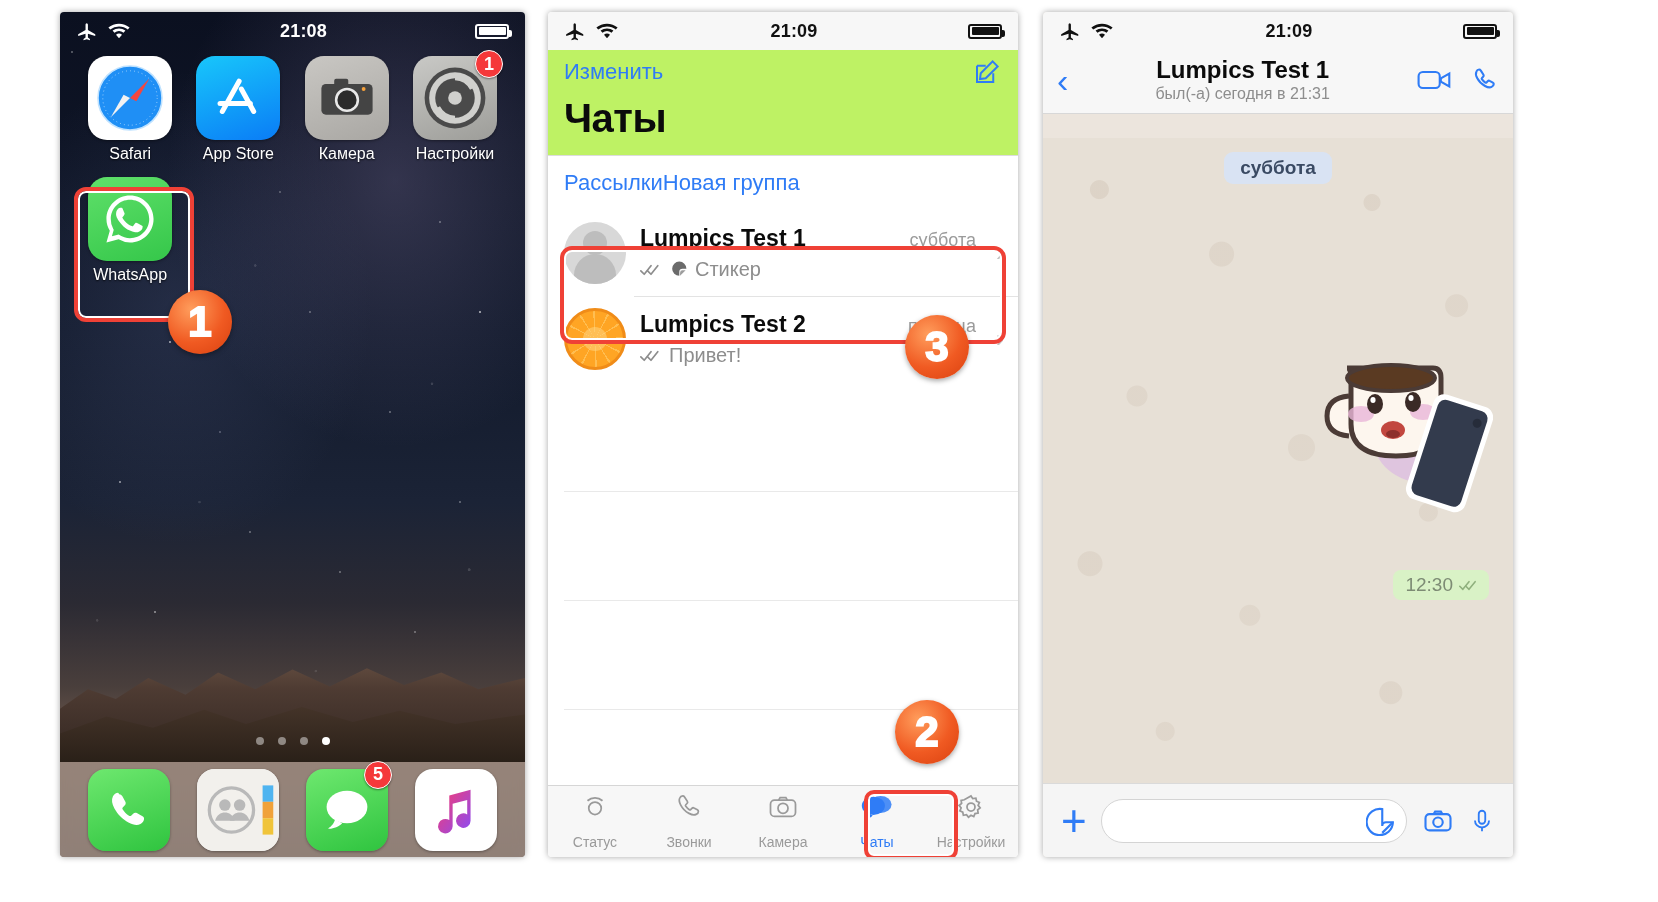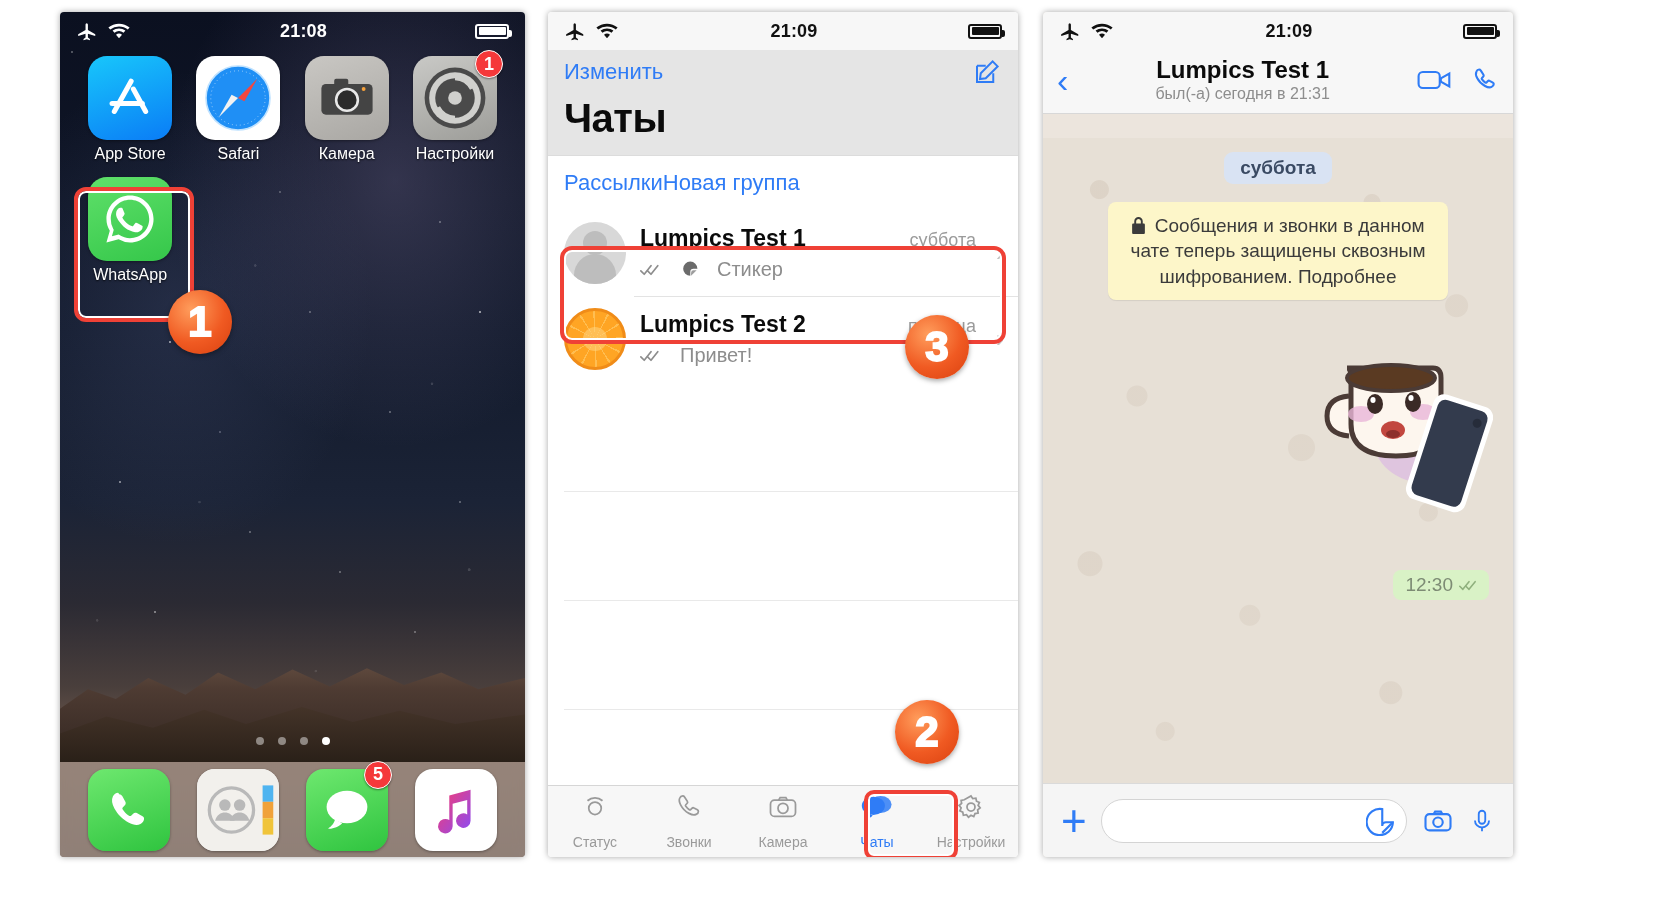--- a/index.html
+++ b/index.html
@@ -99,21 +99,21 @@
   .pagedots{ position:absolute; left:0;right:0; bottom:112px; display:flex; justify-content:center; gap:14px;}
   .pagedots i{ width:8px;height:8px;border-radius:50%;background:rgba(255,255,255,.45); display:block;}
   .pagedots i.on{ background:#fff; }
   .dock{ position:absolute; left:0;right:0;bottom:0;height:95px; background:rgba(190,180,175,.42);
          backdrop-filter:blur(6px); display:flex; align-items:center; justify-content:space-around; padding:0 14px;}
   .dock .ico{ width:82px;height:82px;border-radius:18px; position:relative; box-shadow:0 1px 3px rgba(0,0,0,.35);}
   .dockitem{position:relative;}
 
   
   #phone2{ left:548px; width:470px; background:#fff; }
-  .wa-navbar{ background:#e5e5e5; padding:0 16px; border-bottom:1px solid #dcdcdc; }
+  .wa-navbar{ background:#bef264; padding:0 16px; border-bottom:1px solid #dcdcdc; }
   .wa-navrow{ display:flex; align-items:center; justify-content:space-between; height:44px; }
   .wa-edit{ color:#2f7cf6; font-size:22px; }
   .wa-title{ font-size:40px; font-weight:bold; color:#0b0b0b; padding:2px 0 14px; letter-spacing:-.5px;}
   .wa-subrow{ display:flex; align-items:center; justify-content:flex-start; height:54px;
               padding:0 16px; background:#fff; font-size:22px; color:#2f7cf6; }
   .chatlist{ background:#fff; }
   .chatrow{ display:flex; align-items:center; gap:14px; padding:12px 14px 12px 16px; position:relative; background:#fff;}
   .chatrow + .chatrow:before{ content:""; position:absolute; left:86px; right:0; top:0; height:1px; background:#e3e3e3;}
   .avatar{ width:62px;height:62px;border-radius:50%; flex:none; overflow:hidden; position:relative; background:#d8d8d8;}
   .av-person:before{ content:""; position:absolute; left:50%; top:9px; transform:translateX(-50%);
@@ -122,21 +122,21 @@
                     width:42px;height:32px;border-radius:21px 21px 0 0;background:#bdbdbd;}
   .av-orange{ background:
       repeating-conic-gradient(from 0deg, #ffa524 0deg 26deg, #ffbe52 26deg 30deg),
       radial-gradient(circle,#ffd27a 0 30%, #ff9d1c 31% 100%);
       border:3px solid #f08c18;}
   .av-orange:after{content:"";position:absolute;inset:16px;border-radius:50%;background:rgba(255,214,130,.55);}
   .chatmeta{ flex:1; min-width:0; }
   .chat-top{ display:flex; align-items:baseline; justify-content:space-between; gap:8px;}
   .chat-name{ font-size:23px; font-weight:bold; color:#0b0b0b; }
   .chat-date{ font-size:18px; color:#9b9b9b; white-space:nowrap;}
-  .chat-bottom{ display:flex; align-items:center; gap:18px; margin-top:6px;}
+  .chat-bottom{ display:flex; align-items:center; gap:7px; margin-top:6px;}
   .chat-prev{ font-size:20px; color:#8d8d8d; white-space:nowrap; overflow:hidden; text-overflow:ellipsis;}
   .chev{ color:#c2c2c2; font-size:24px; margin-left:6px; }
   .emptyrows{ }
   .emptyrow{ height:77px; border-bottom:1px solid #e9e9e9; margin-left:16px;}
   .wa-tabbar{ position:absolute; left:0;right:0;bottom:0; height:72px; background:#f7f7f7;
               border-top:1px solid #d6d6d6; display:flex; align-items:flex-start; padding-top:6px;}
   .tab{ flex:1; display:flex; flex-direction:column; align-items:center; gap:12px; position:relative;}
   .tab .tlbl{ font-size:14px; color:#9a9a9a; }
   .tab.active .tlbl{ color:#2f7cf6; }
 
@@ -217,43 +217,43 @@
         <div class="sb-right">
             <div class="batt">
               <i></i>
             </div>
           </div>
       </div>
 
       <div class="grid-apps">
 
         <div class="app">
+          <div class="ico ic-safari">
+            <svg width="80" height="80" viewBox="0 0 100 100">
+              <circle cx="50" cy="50" r="40" fill="#1f8ff5"></circle>
+              <circle cx="50" cy="50" r="40" fill="none" stroke="#bfe2ff" stroke-width="2"></circle>
+              <circle cx="50" cy="50" r="34" fill="none" stroke="#d7eeff" stroke-width="1" stroke-dasharray="1 4"></circle>
+              <polygon points="50,50 74,26 58,54" fill="#f4463f"></polygon>
+              <polygon points="50,50 26,74 42,46" fill="#f2f2f2"></polygon>
+            </svg>
+          </div>
+          <div class="lbl">Safari</div>
+        </div>
+
+        <div class="app">
           <div class="ico ic-appstore">
             <svg width="56" height="56" viewBox="0 0 100 100">
               <g stroke="#fff" stroke-width="9" stroke-linecap="round" fill="none">
                 <path d="M22 74 L52 20"></path>
                   <path d="M78 74 L56 34"></path>
                   <path d="M18 60 H72"></path>
               </g>
             </svg>
           </div>
           <div class="lbl">App Store</div>
-        </div>
-
-        <div class="app">
-          <div class="ico ic-safari">
-            <svg width="80" height="80" viewBox="0 0 100 100">
-              <circle cx="50" cy="50" r="40" fill="#1f8ff5"></circle>
-              <circle cx="50" cy="50" r="40" fill="none" stroke="#bfe2ff" stroke-width="2"></circle>
-              <circle cx="50" cy="50" r="34" fill="none" stroke="#d7eeff" stroke-width="1" stroke-dasharray="1 4"></circle>
-              <polygon points="50,50 74,26 58,54" fill="#f4463f"></polygon>
-              <polygon points="50,50 26,74 42,46" fill="#f2f2f2"></polygon>
-            </svg>
-          </div>
-          <div class="lbl">Safari</div>
         </div>
 
         <div class="app">
           <div class="ico ic-camera">
             <svg width="64" height="64" viewBox="0 0 100 100">
               <rect x="10" y="28" width="80" height="48" rx="7" fill="#444"></rect>
               <rect x="30" y="20" width="22" height="10" rx="3" fill="#444"></rect>
               <circle cx="50" cy="53" r="17" fill="#2b2b2b" stroke="#e8e8e8" stroke-width="4"></circle>
               <circle cx="76" cy="36" r="3" fill="#f7a13a"></circle>
             </svg>
@@ -534,28 +534,20 @@
             <svg width="28" height="28" viewBox="0 0 24 24" fill="none" stroke="#2f7cf6" stroke-width="1.8">
               <path d="M7 3c-1 0-2 .8-2.4 1.8-.7 1.5-.4 3.5.8 5.7 1.4 2.7 3.9 5.2 6.6 6.6 2.2 1.2 4.2 1.5 5.7.8 1-.4 1.8-1.4 1.8-2.4 0-.5-.3-1-.8-1.3l-2.7-1.4c-.5-.3-1.2-.2-1.7.3l-1 1c-.3.3-.7.3-1 .1a13 13 0 01-3-3c-.2-.3-.2-.7.1-1l1-1c.5-.5.6-1.2.3-1.7L8.3 3.8C8 3.3 7.5 3 7 3z"></path>
             </svg>
           </span>
         </div>
       </div>
 
       <div class="chatbody">
         <div class="daypill">суббота</div>
 
-        <div class="notice">
-          <span class="lock">
-            <svg width="15" height="17" viewBox="0 0 14 16">
-                <path fill="#3b3b3b" d="M7 0C4.8 0 3 1.8 3 4v2H2.2C1.5 6 1 6.5 1 7.2v7.6c0 .7.5 1.2 1.2 1.2h9.6c.7 0 1.2-.5 1.2-1.2V7.2c0-.7-.5-1.2-1.2-1.2H11V4c0-2.2-1.8-4-4-4zm0 1.8c1.2 0 2.2 1 2.2 2.2v2H4.8V4c0-1.2 1-2.2 2.2-2.2z"></path>
-              </svg>
-          </span>
-          <span>Сообщения и звонки в данном чате теперь защищены сквозным шифрованием. Подробнее</span>
-        </div>
 
         <div class="sticker-wrap">
           <svg width="180" height="185" viewBox="0 0 180 185">
             <ellipse cx="112" cy="100" rx="52" ry="45" fill="#d7a9e8" opacity=".5"></ellipse>
 
             <path d="M36 58 q-22 2 -22 20 q0 18 22 20" fill="#fdf6ee" stroke="#4b3b36" stroke-width="5"></path>
 
             <path d="M34 30 h86 q8 0 8 10 v46 q0 32 -45 32 q-45 0 -45 -32 v-46 q0 -10 -4 -10z" fill="#fdf6ee" stroke="#4b3b36" stroke-width="5"></path>
 
             <ellipse cx="78" cy="40" rx="44" ry="13" fill="#5a3a22" stroke="#4b3b36" stroke-width="4"></ellipse>

